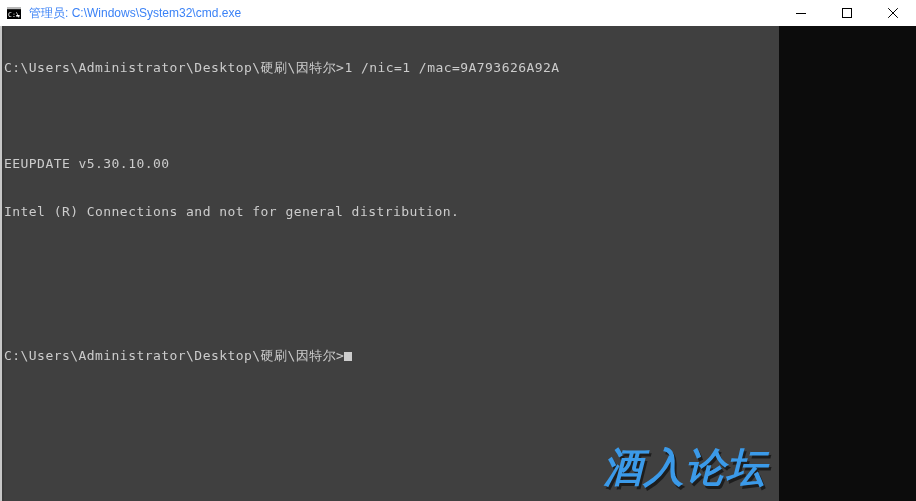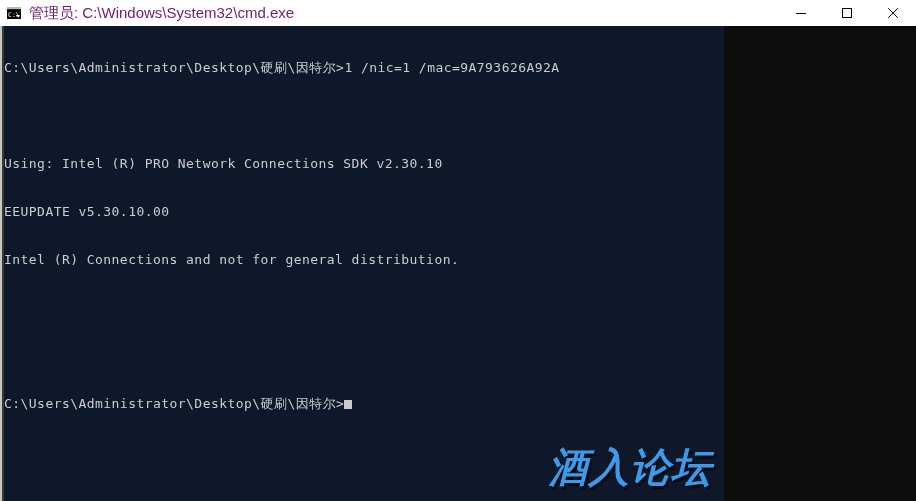--- a/index.html
+++ b/index.html
@@ -45,22 +45,22 @@
   .app-icon {
     width: 16px;
     height: 16px;
     flex: 0 0 auto;
     margin-right: 7px;
     position: relative;
     display: block;
   }
   .title-text {
     font-family: "Liberation Sans", "DejaVu Sans", sans-serif;
-    font-size: 15px;
-    color: #701a75;
+    font-size: 12px;
+    color: #3b82f6;
     white-space: nowrap;
     line-height: 26px;
     letter-spacing: 0px;
   }
 
   #titlebar-buttons {
     display: flex;
     flex: 0 0 auto;
     height: 26px;
   }
@@ -74,23 +74,23 @@
     border: none;
     padding: 0;
   }
   .caption-btn svg { display: block; }
 
   
   #console {
     position: absolute;
     left: 0;
     top: 26px;
-    width: 724px;
+    width: 779px;
     height: 475px;
-    background: #0f172a;
+    background: #404040;
     box-sizing: border-box;
   }
   
   #left-edge {
     position: absolute;
     left: 0;
     top: 0;
     width: 2px;
     height: 475px;
     background: #c8c8c8;
@@ -182,21 +182,20 @@
     </div>
   </div>
 
   <div id="console">
     <div id="left-edge"></div>
     <div id="left-edge-shadow"></div>
 
     <div id="console-text">
       <div class="cline">C:\Users\Administrator\Desktop\硬刷\因特尔&gt;1 /nic=1 /mac=9A793626A92A</div>
       <div class="cline"></div>
-      <div class="cline">Using: Intel (R) PRO Network Connections SDK v2.30.10</div>
       <div class="cline">EEUPDATE v5.30.10.00</div>
       <div class="cline">Intel (R) Connections and not for general distribution.</div>
       <div class="cline"></div>
       <div class="cline"></div>
       <div class="cline"><span>C:\Users\Administrator\Desktop\硬刷\因特尔&gt;</span><span class="cursor-block"></span></div>
     </div>
 
     <div id="watermark">酒入论坛</div>
   </div>
 

